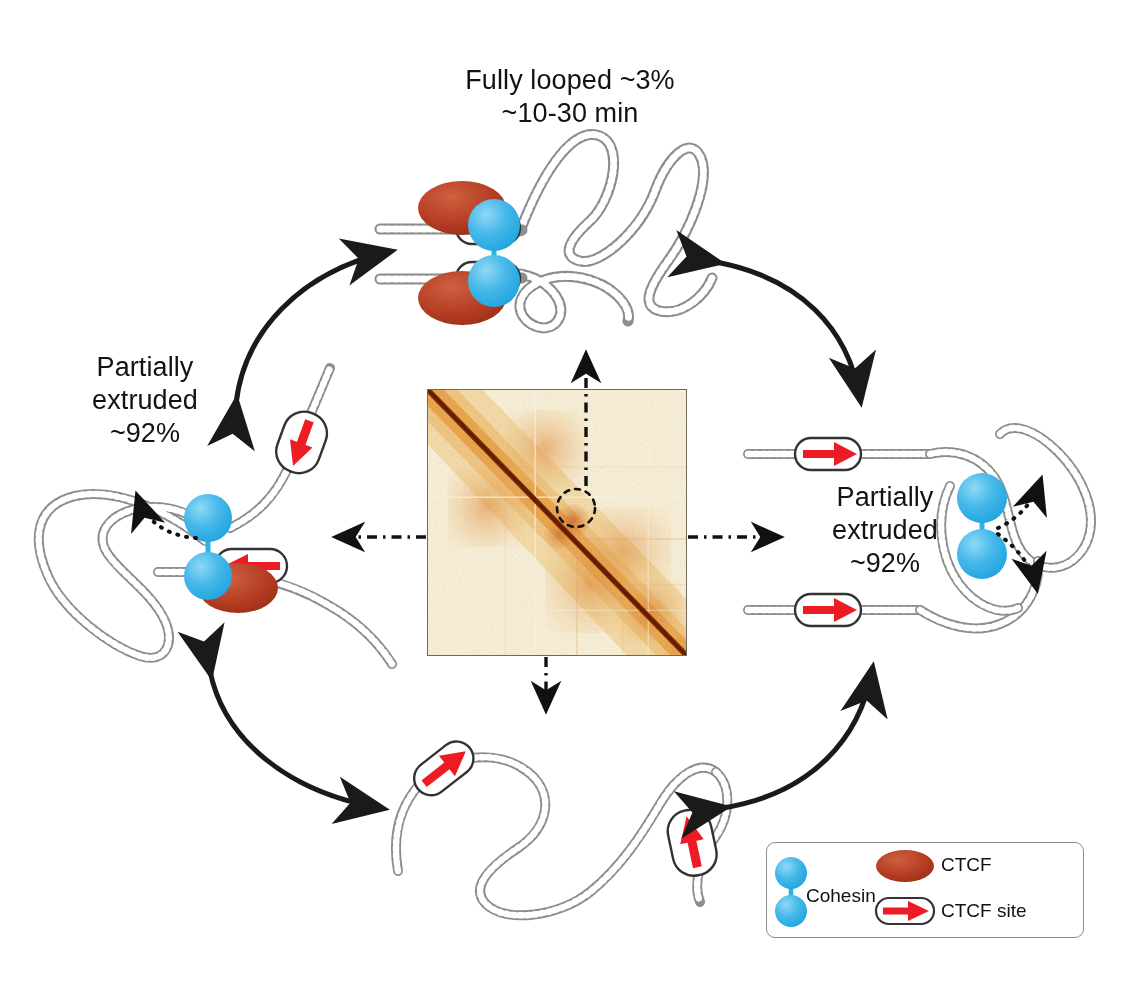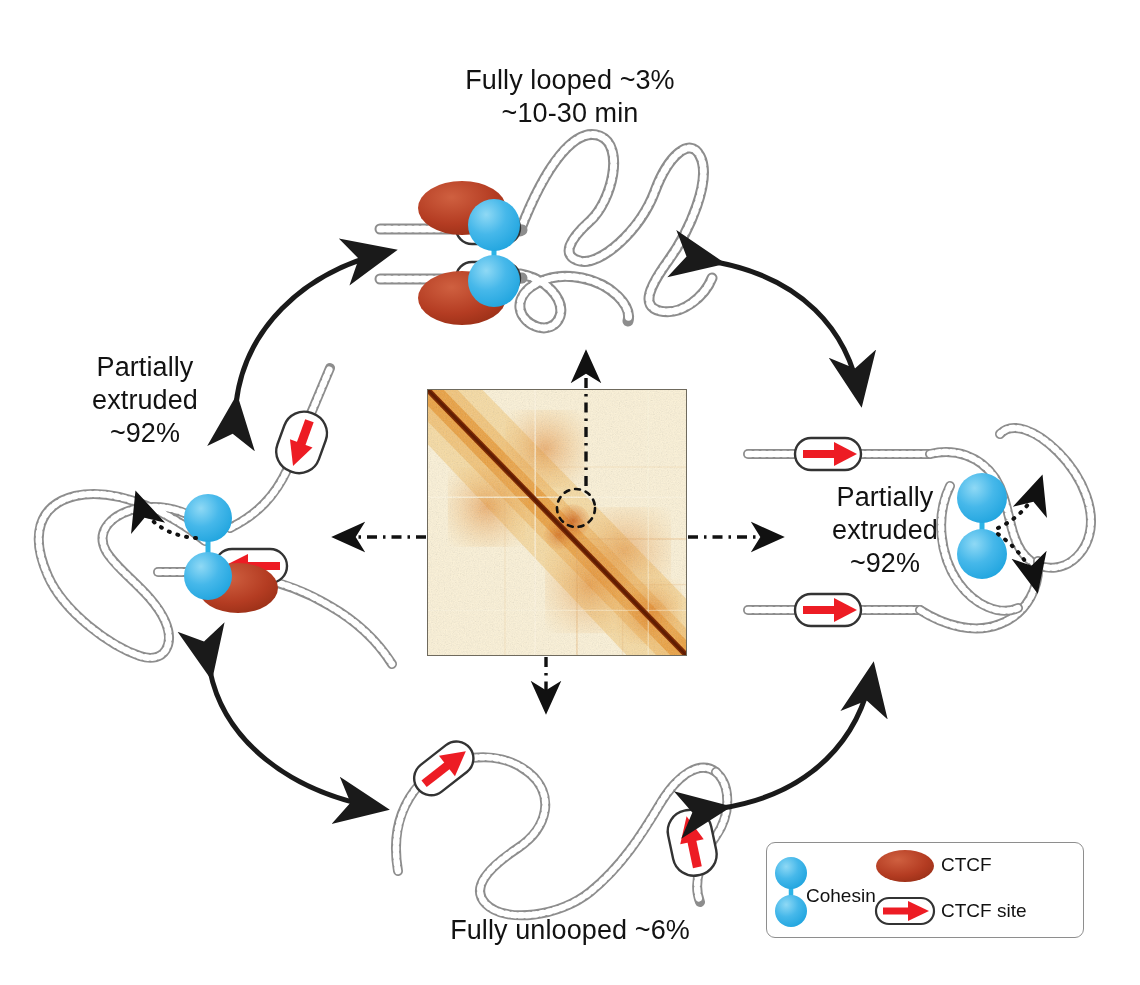--- a/index.html
+++ b/index.html
@@ -35,21 +35,20 @@
 <div class="stage">
 
   <div class="lbl" id="label-fully-looped">Fully looped ~3%
 ~10-30 min</div>
   <div class="lbl" id="label-left-partial">Partially
 extruded
 ~92%</div>
   <div class="lbl" id="label-right-partial">Partially
 extruded
 ~92%</div>
-  <div class="lbl" id="label-fully-unlooped">Fully unlooped ~6%</div>
 
   <div id="hic-map">
     <svg class="hic-svg" viewBox="0 0 260 267" preserveAspectRatio="none">
       <defs>
         <linearGradient id="diagFade" x1="0" y1="0" x2="1" y2="1">
           <stop offset="0" stop-color="#d9661a"></stop>
           <stop offset="0.5" stop-color="#c2560f"></stop>
           <stop offset="1" stop-color="#d06a1c"></stop>
         </linearGradient>
         <filter id="grain" x="0" y="0" width="100%" height="100%">

